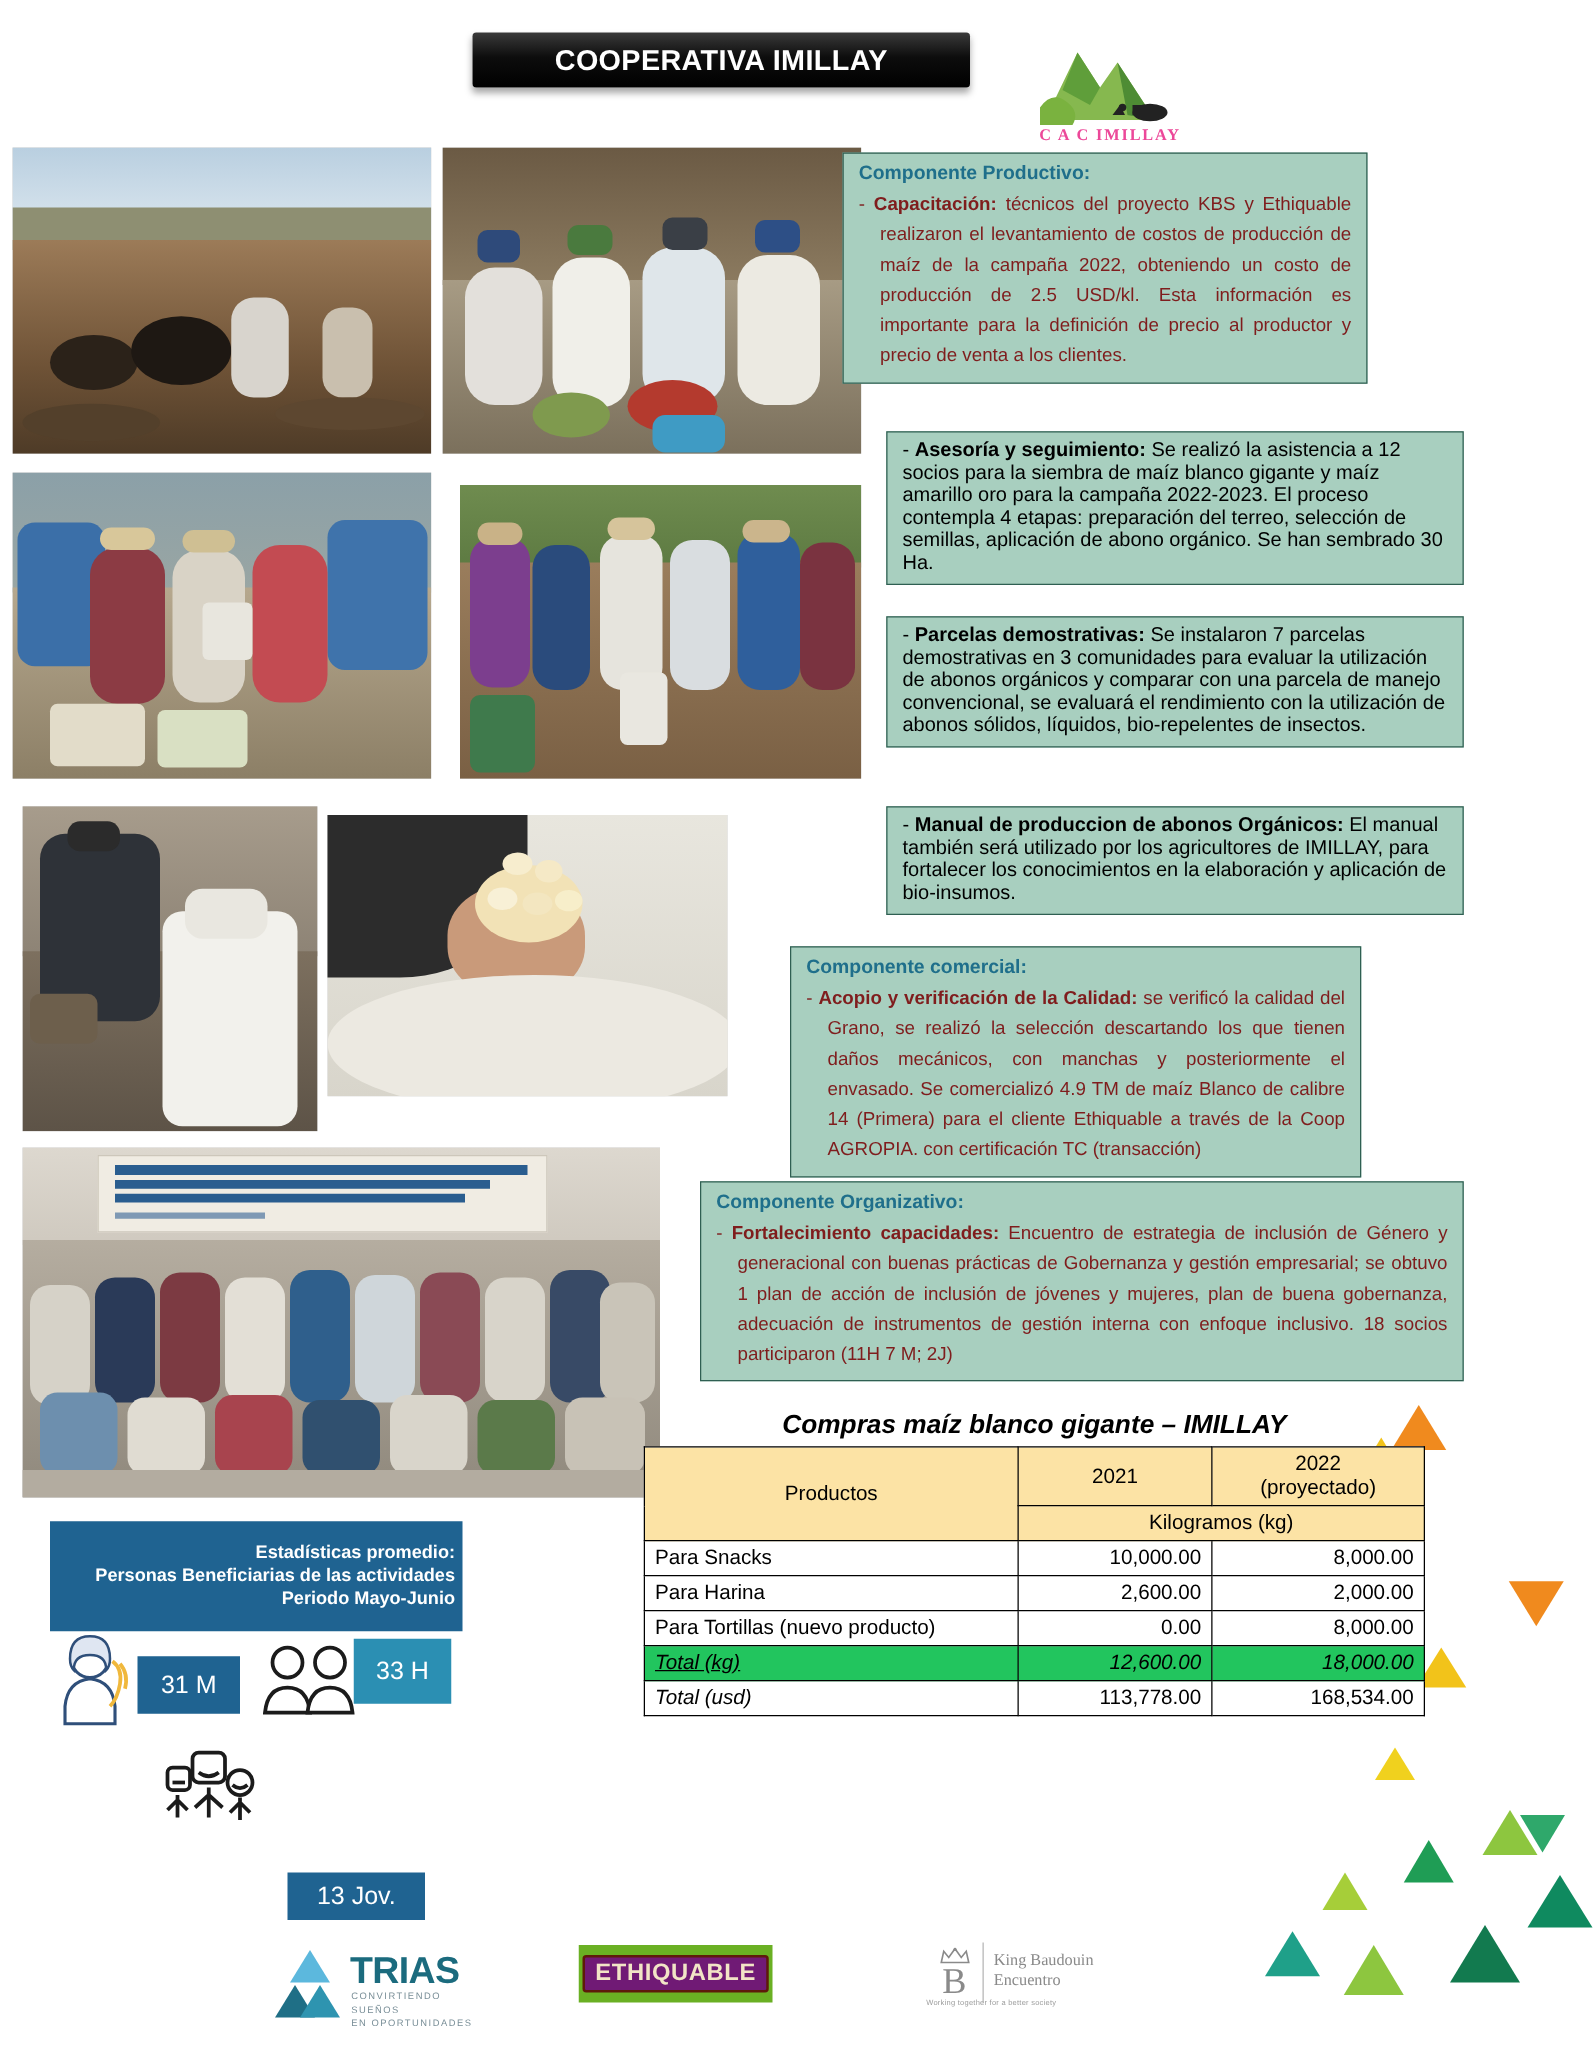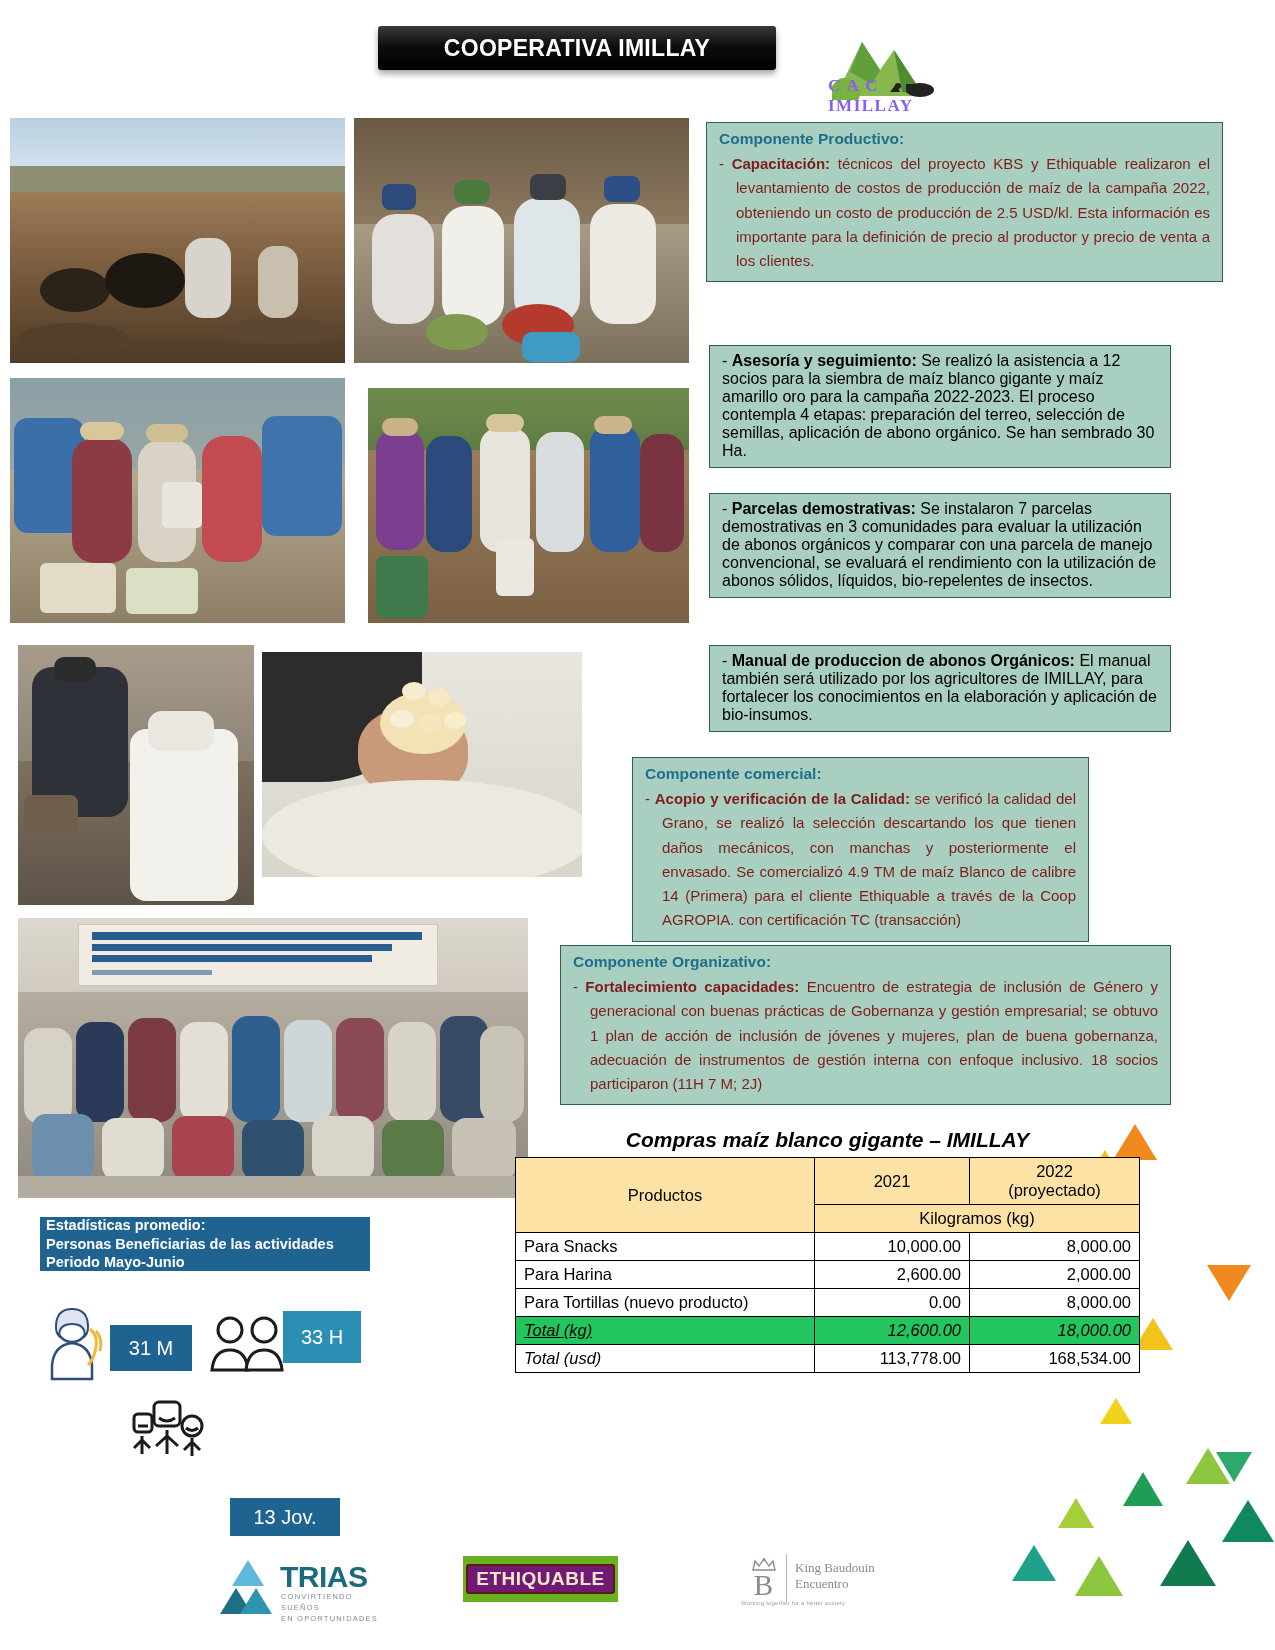--- a/index.html
+++ b/index.html
@@ -28,21 +28,21 @@
   .cac-logo {
     position: absolute; left: 828px; top: 26px;
     width: 120px; height: 92px;
     background: #ffffff;
     display: flex; flex-direction: column; align-items: center; justify-content: flex-end;
   }
   .cac-logo .mountain { position: absolute; left: 0; top: 0; }
   .cac-logo .cac-text {
     position: relative; z-index: 3;
     font-family: "Liberation Serif", serif;
-    font-size: 17px; font-weight: bold; color: #8b5cf6;
+    font-size: 13px; font-weight: bold; color: #ec4899;
     letter-spacing: 1.5px; margin-bottom: 2px;
   }
 
   
   .photo { position: absolute; overflow: hidden; background: #cfcfcf; }
   .photo .sky    { position: absolute; left: 0; top: 0; right: 0; }
   .photo .ground { position: absolute; left: 0; bottom: 0; right: 0; }
   .blob { position: absolute; border-radius: 50%; }
 
   
@@ -68,24 +68,24 @@
   .subpanel {
     position: absolute;
     background: #a8cfbf;
     border: 1px solid #2f5f52;
     padding: 6px 12px 7px 12px;
   }
 
   
   .stats-box {
     position: absolute; left: 40px; top: 1217px;
-    width: 330px; height: 54px;
+    width: 330px; height: 88px;
     background: #1f6391;
     display: flex; flex-direction: column;
-    align-items: flex-start; justify-content: center;
+    align-items: flex-end; justify-content: center;
     padding: 4px 6px;
   }
   .stats-box div {
     color: #ffffff; font-size: 14.5px; font-weight: bold;
     line-height: 1.3; text-align: center;
   }
   .chip {
     position: absolute;
     display: flex; align-items: center; justify-content: center;
     color: #ffffff; font-size: 20px;
@@ -280,21 +280,21 @@
   <div class="blob" style="left:14px;top:196px;width:62px;height:66px;border-radius:14px;background:#6d8fae;"></div>
   <div class="blob" style="left:84px;top:200px;width:62px;height:62px;border-radius:14px;background:#e0dcd2;"></div>
   <div class="blob" style="left:154px;top:198px;width:62px;height:64px;border-radius:14px;background:#a8444e;"></div>
   <div class="blob" style="left:224px;top:202px;width:62px;height:60px;border-radius:14px;background:#30506f;"></div>
   <div class="blob" style="left:294px;top:198px;width:62px;height:64px;border-radius:14px;background:#d9d5cb;"></div>
   <div class="blob" style="left:364px;top:202px;width:62px;height:60px;border-radius:14px;background:#5b7a4a;"></div>
   <div class="blob" style="left:434px;top:200px;width:64px;height:62px;border-radius:14px;background:#c8c2b6;"></div>
   <div style="position:absolute;left:0;bottom:0;right:0;height:22px;background:#b3aca0;"></div>
 </div>
 
-<div class="panel" style="left:706px; top:122px; width:517px;">
+<div class="panel" style="left:674px; top:122px; width:420px;">
   <div class="panel-head">Componente Productivo:</div>
   <p class="hang">
     <span>-</span>
     <b>Capacitación:</b><span> técnicos del proyecto KBS y Ethiquable realizaron el levantamiento de costos de producción de maíz de la campaña 2022, obteniendo un costo de producción de 2.5 USD/kl. Esta información es importante para la definición de precio al productor y precio de venta a los clientes.</span>
   </p>
 </div>
 
 <div class="subpanel" style="left:709px; top:345px; width:462px;">
   <p class="hang">
     <span>-</span>

